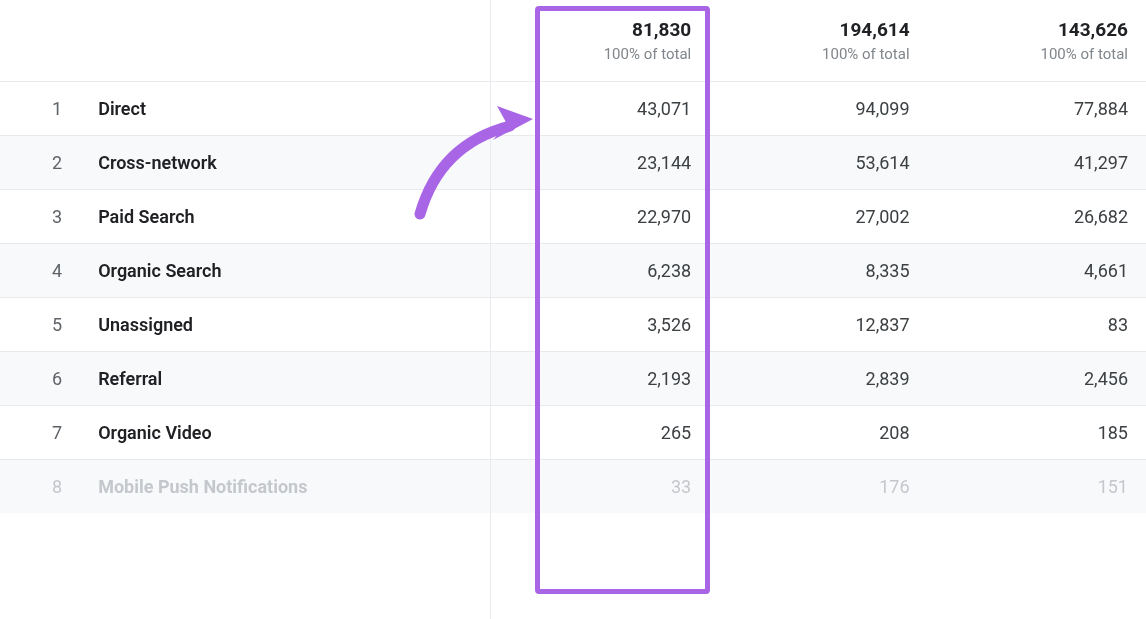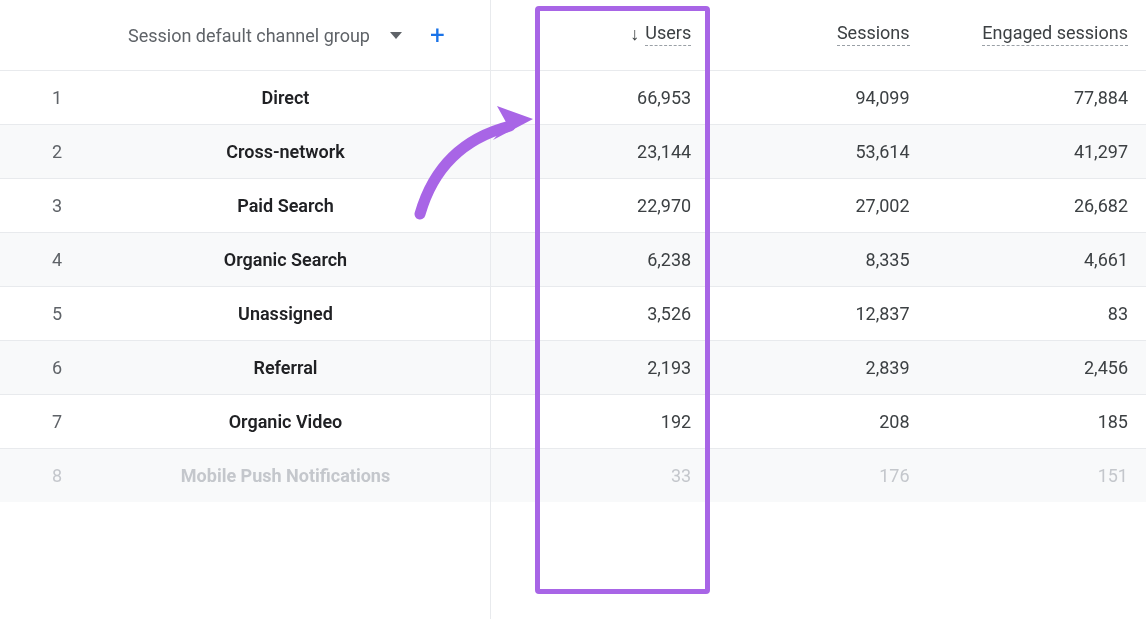--- a/index.html
+++ b/index.html
@@ -89,21 +89,21 @@
   .data-row:nth-child(odd) td { background: #f8f9fa; }
   .idx {
     text-align: right;
     color: #5f6368;
     padding-right: 28px !important;
     font-weight: 400;
   }
   .name {
     color: #202124;
     font-weight: 600;
-    text-align: center;
+    text-align: left;
     cursor: pointer;
   }
   .num {
     text-align: right;
     color: #3c4043;
   }
   .faded td { color: #c4c7cc !important; }
   .faded .name { color: #c4c7cc; font-weight: 700; }
   .vline {
     position: absolute;
@@ -139,36 +139,39 @@
 
 <table class="table">
   <colgroup>
     <col class="col-index">
       <col class="col-name">
     <col class="col-num">
       <col class="col-num">
       <col class="col-num">
   </colgroup>
   <tbody id="tbody">
-      <tr class="head-row">
-        <td colspan="2">
-          <div class="dim-cell">
-            <span class="dim-label">Session default channel group</span>
-            <span class="caret"></span>
-            <span class="plus">+</span>
-          </div>
+      <tr class="totals-row">
+        <td colspan="2"></td>
+        <td>
+          <div class="total-val">81,830</div>
+          <div class="total-sub">100% of total</div>
         </td>
-        <td class="metric-head"><span class="sort-arrow">↓</span><span class="metric-label">Users</span></td>
-        <td class="metric-head"><span class="metric-label">Sessions</span></td>
-        <td class="metric-head"><span class="metric-label">Engaged sessions</span></td>
+        <td>
+          <div class="total-val">194,614</div>
+          <div class="total-sub">100% of total</div>
+        </td>
+        <td>
+          <div class="total-val">143,626</div>
+          <div class="total-sub">100% of total</div>
+        </td>
       </tr>
       <tr class="data-row">
         <td class="idx">1</td>
         <td class="name">Direct</td>
-        <td class="num">66,953</td>
+        <td class="num">43,071</td>
         <td class="num">94,099</td>
         <td class="num">77,884</td>
       </tr>
       <tr class="data-row">
         <td class="idx">2</td>
         <td class="name">Cross-network</td>
         <td class="num">23,144</td>
         <td class="num">53,614</td>
         <td class="num">41,297</td>
       </tr>
@@ -196,21 +199,21 @@
       <tr class="data-row">
         <td class="idx">6</td>
         <td class="name">Referral</td>
         <td class="num">2,193</td>
         <td class="num">2,839</td>
         <td class="num">2,456</td>
       </tr>
       <tr class="data-row">
         <td class="idx">7</td>
         <td class="name">Organic Video</td>
-        <td class="num">192</td>
+        <td class="num">265</td>
         <td class="num">208</td>
         <td class="num">185</td>
       </tr>
       <tr class="data-row faded">
         <td class="idx">8</td>
         <td class="name">Mobile Push Notifications</td>
         <td class="num">33</td>
         <td class="num">176</td>
         <td class="num">151</td>
       </tr>

